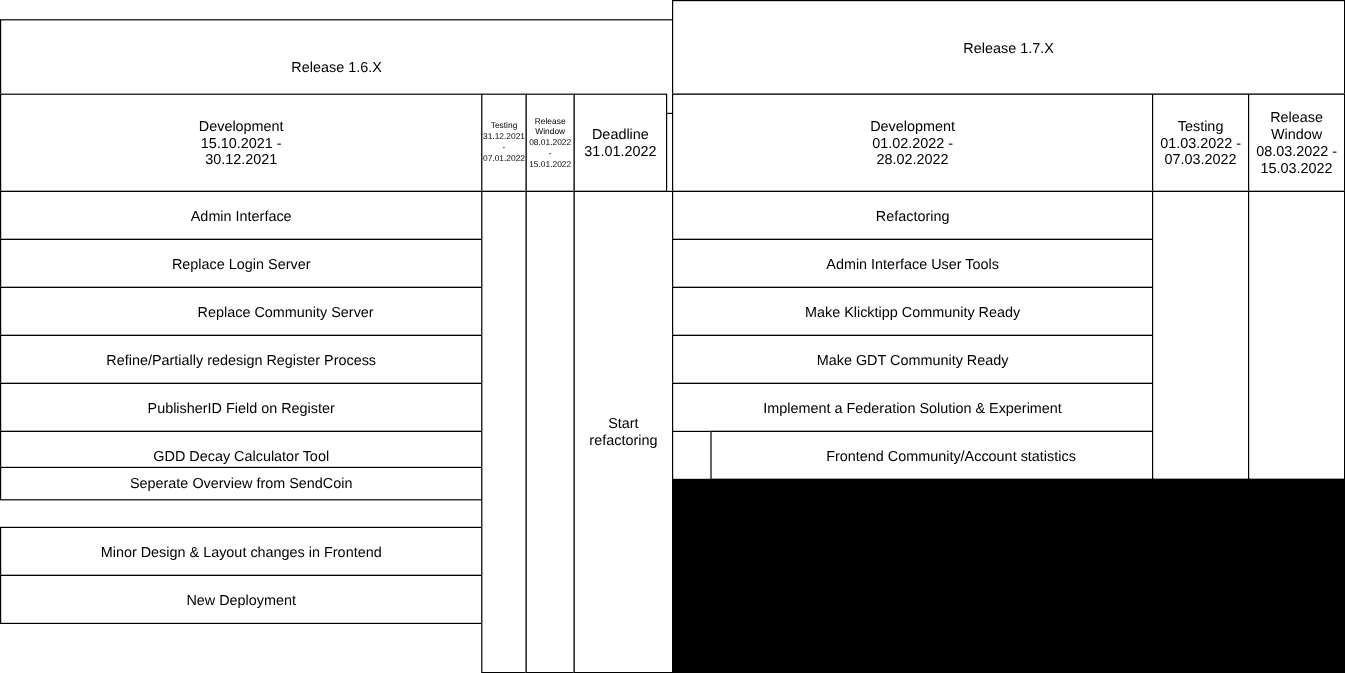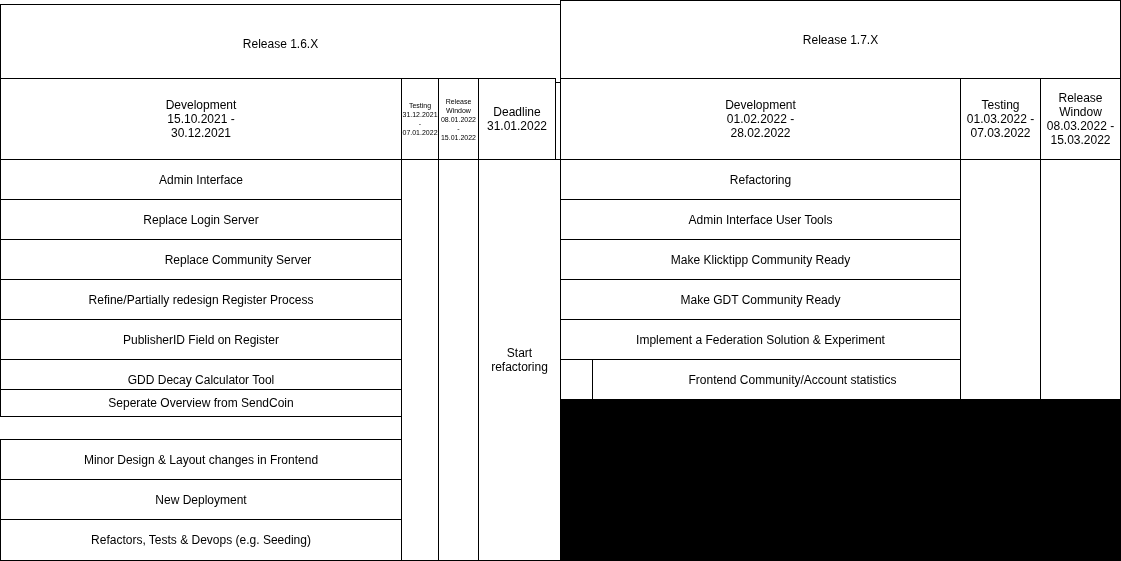--- a/index.html
+++ b/index.html
@@ -37,21 +37,21 @@
   .black-block {
     position: absolute;
     background: #000000;
   }
 </style>
 </head>
 <body>
 
 <div class="canvas">
 
-  <div class="cell" style="left:0;top:4px;width:561px;height:79px">Release 1.6.X</div>
+  <div class="cell" style="left:0;top:16px;width:561px;height:79px">Release 1.6.X</div>
   <div class="cell" style="left:560px;top:0;width:561px;height:79px">Release 1.7.X</div>
 
   <div class="cell" style="left:0;top:78px;width:402px;height:82px">Development
 15.10.2021 -
 30.12.2021</div>
   <div class="cell small" style="left:401px;top:78px;width:38px;height:82px">Testing
 31.12.2021
 -
 07.01.2022</div>
   <div class="cell small" style="left:438px;top:78px;width:41px;height:82px">Release
@@ -75,21 +75,20 @@
 
   <div class="cell" style="left:0;top:159px;width:402px;height:41px">Admin Interface</div>
   <div class="cell" style="left:0;top:199px;width:402px;height:41px">Replace Login Server</div>
   <div class="cell" style="left:0;top:239px;width:476px;height:41px">Replace Community Server</div>
   <div class="cell" style="left:0;top:279px;width:402px;height:41px">Refine/Partially redesign Register Process</div>
   <div class="cell" style="left:0;top:319px;width:402px;height:41px">PublisherID Field on Register</div>
   <div class="cell" style="left:0;top:359px;width:402px;height:41px">GDD Decay Calculator Tool</div>
   <div class="cell" style="left:0;top:389px;width:402px;height:28px">Seperate Overview from SendCoin</div>
   <div class="cell" style="left:0;top:439px;width:402px;height:41px">Minor Design &amp; Layout changes in Frontend</div>
   <div class="cell" style="left:0;top:479px;width:402px;height:41px">New Deployment</div>
-  <div class="cell" style="left:0;top:519px;width:402px;height:42px">Refactors, Tests &amp; Devops (e.g. Seeding)</div>
 
   <div class="cell" style="left:401px;top:159px;width:38px;height:402px"></div>
   <div class="cell" style="left:438px;top:159px;width:41px;height:402px"></div>
   <div class="cell" style="left:478px;top:159px;width:83px;height:402px">Start
 refactoring</div>
 
   <div class="cell" style="left:560px;top:159px;width:401px;height:41px">Refactoring</div>
   <div class="cell" style="left:560px;top:199px;width:401px;height:41px">Admin Interface User Tools</div>
   <div class="cell" style="left:560px;top:239px;width:401px;height:41px">Make Klicktipp Community Ready</div>
   <div class="cell" style="left:560px;top:279px;width:401px;height:41px">Make GDT Community Ready</div>

